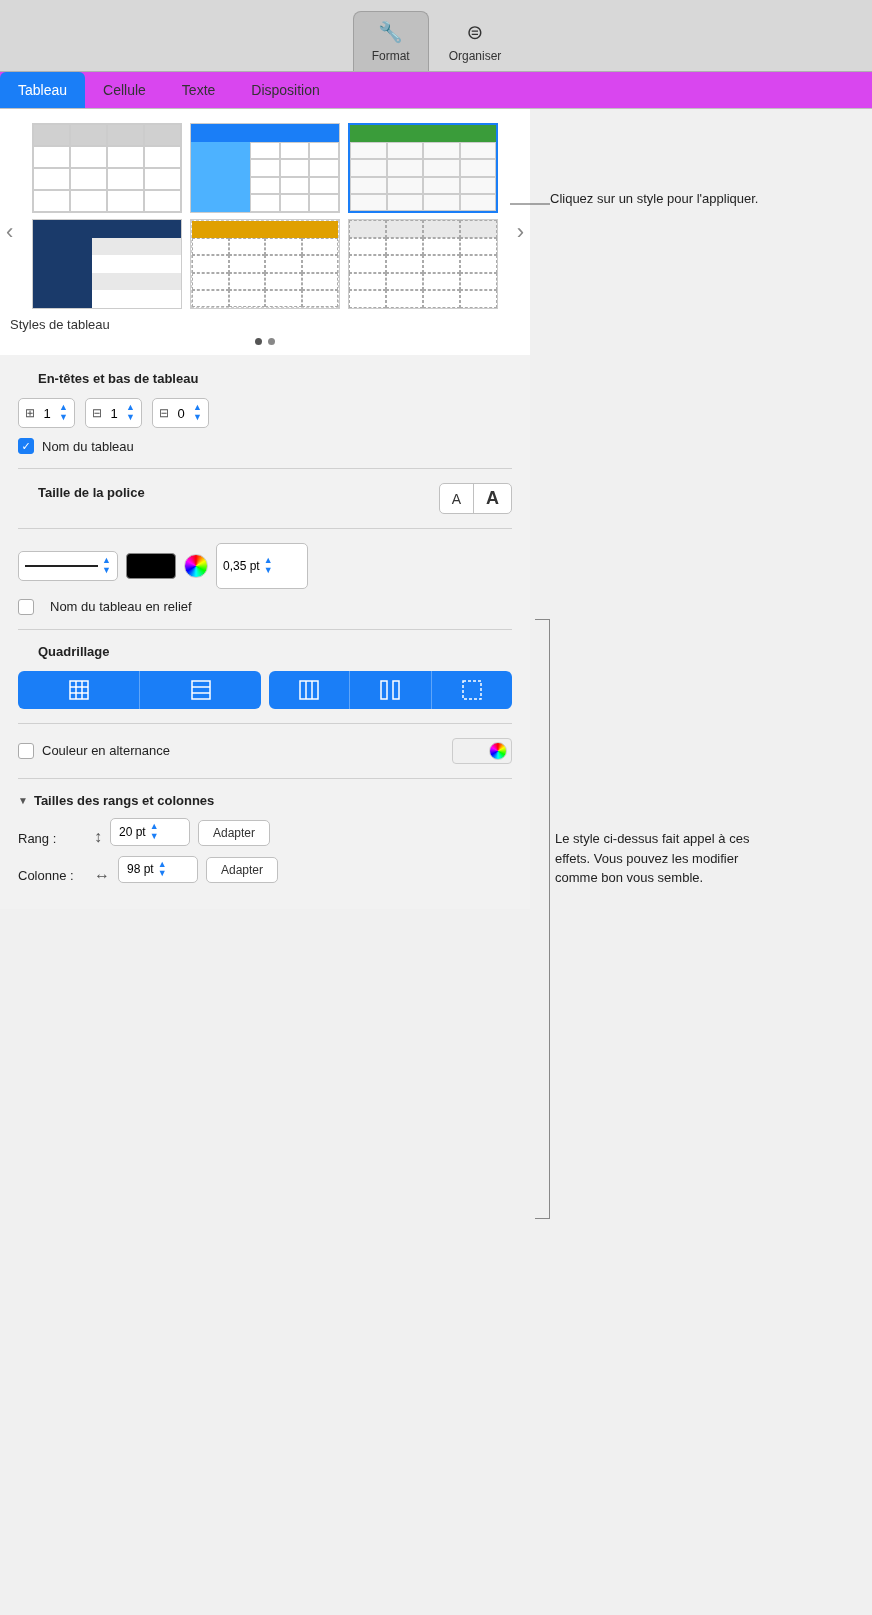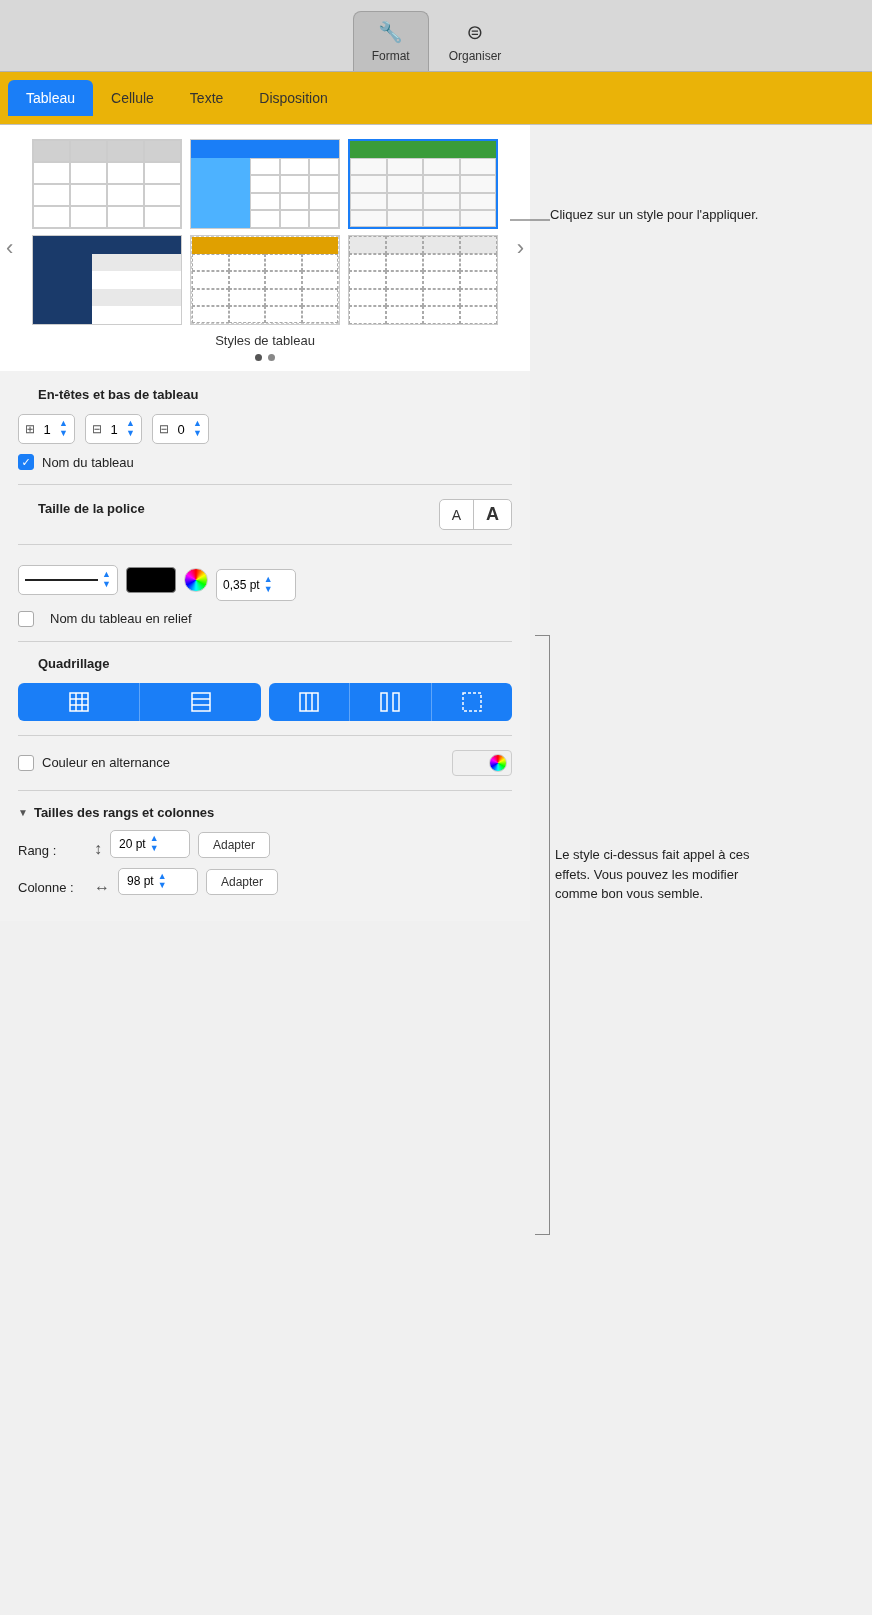--- a/index.html
+++ b/index.html
@@ -45,23 +45,23 @@
       height: 28px;
       display: flex;
       align-items: center;
       justify-content: center;
       font-size: 20px;
     }
 
     
     .tabs {
       display: flex;
-      background: #eab308;
+      background: #d946ef;
       border-bottom: 1px solid #c0c0c0;
-      padding: 8px;
+      padding: 0;
     }
     .tab {
       padding: 10px 18px;
       font-size: 14px;
       cursor: pointer;
       color: #333;
       border: none;
       background: transparent;
       font-weight: 500;
     }
@@ -113,21 +113,20 @@
       border: none;
       font-size: 22px;
       color: #888;
       cursor: pointer;
       padding: 4px;
     }
     .style-nav-left { left: 2px; }
     .style-nav-right { right: 2px; }
 
     .styles-label {
-      text-align: center;
       font-size: 13px;
       color: #333;
       margin-top: 8px;
       font-weight: 500;
     }
     .page-dots {
       display: flex;
       justify-content: center;
       gap: 6px;
       margin-top: 6px;
@@ -281,27 +280,26 @@
       height: 24px;
       border-radius: 50%;
       background: conic-gradient(red, yellow, lime, cyan, blue, magenta, red);
       border: 1px solid #ccc;
       cursor: pointer;
     }
     .pt-input {
       background: white;
       border: 1px solid #c0c0c0;
       border-radius: 5px;
-      padding: 5px 6px;
+      padding: 12px 6px;
       font-size: 12px;
       display: flex;
       align-items: center;
       gap: 4px;
-      width: 80px;
-      margin-top: 10px;
+      width: 92px;
     }
 
     
     .grid-btns-row {
       display: flex;
       gap: 8px;
     }
     .grid-btn-group {
       display: flex;
       background: #1a7ef7;

